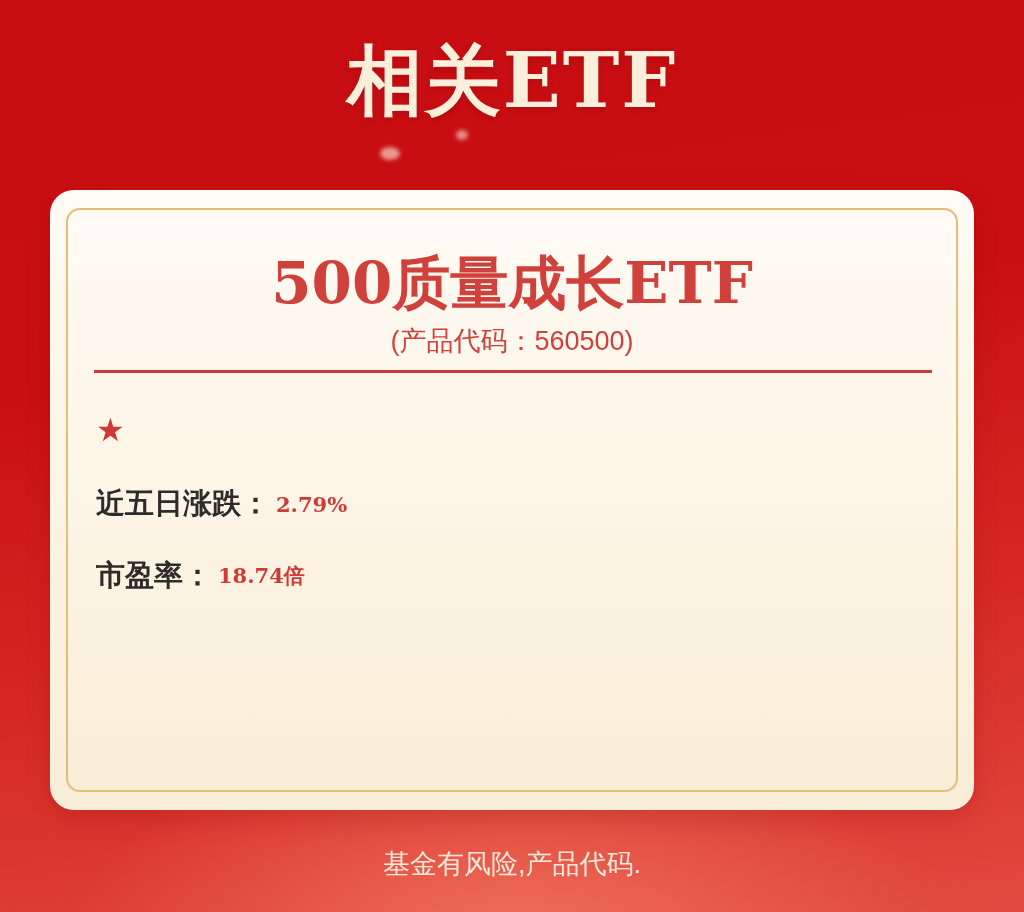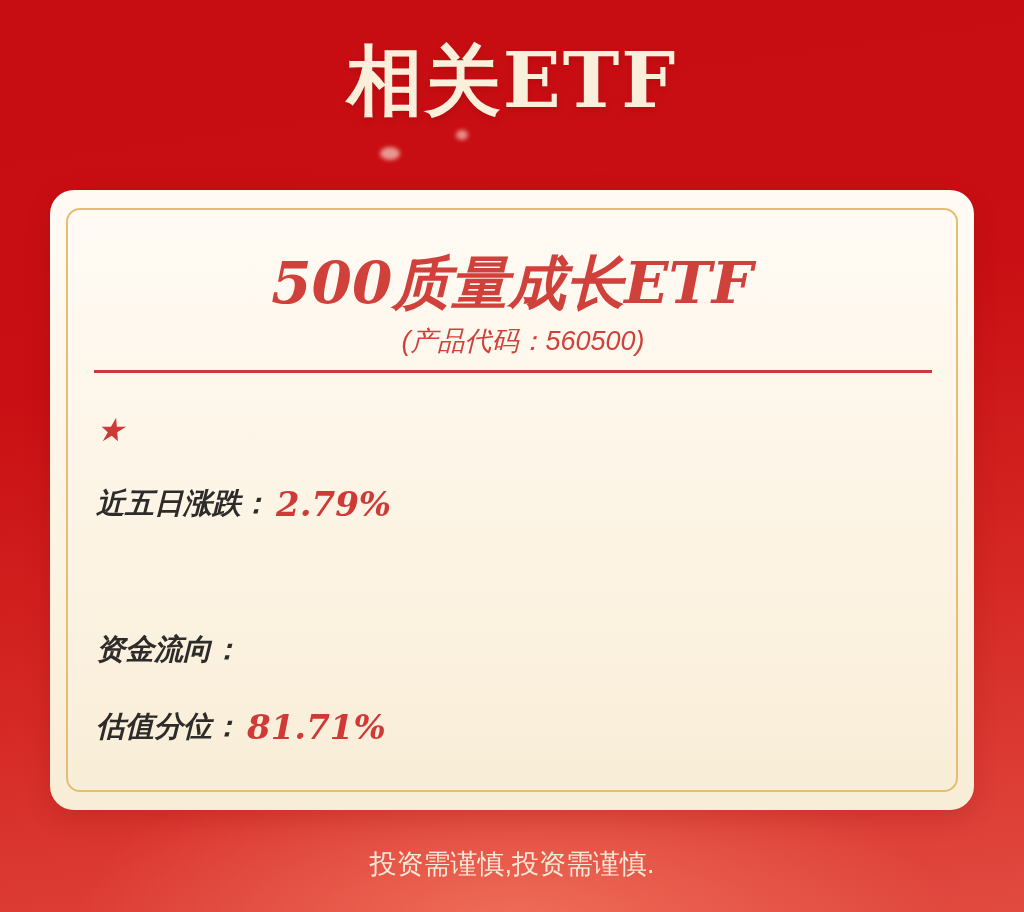--- a/index.html
+++ b/index.html
@@ -38,21 +38,20 @@
   
   .card {
     position: absolute;
     left: 50px;
     top: 190px;
     width: 924px;
     height: 620px;
     border-radius: 24px;
     background: linear-gradient(180deg, #FFFBF5 0%, #FDF5E7 45%, #F8EDD6 100%);
     box-shadow: 0 8px 24px rgba(120, 5, 5, 0.18);
-    font-style: italic;
   }
   .card-inner-border {
     position: absolute;
     left: 16px; right: 16px; top: 18px; bottom: 18px;
     border: 2px solid #E3BE74;
     border-radius: 14px;
     pointer-events: none;
   }
 
   .card-title {
@@ -69,21 +68,20 @@
   }
   .card-subtitle {
     position: absolute;
     top: 134px;
     left: 0;
     width: 100%;
     text-align: center;
     font-size: 27px;
     line-height: 34px;
     color: #D0413C;
-    padding-left: 11px;
   }
   .divider {
     position: absolute;
     top: 180px;
     left: 44px;
     width: 838px;
     height: 3px;
     background: #CD3A38;
   }
 
@@ -117,21 +115,21 @@
   .metric-row.m3 { top: 517px; }
 
   .metric-label {
     font-weight: bold;
     font-size: 29px;
     color: #2E2C2A;
   }
   .metric-value {
     font-family: "DejaVu Serif", "Liberation Serif", serif;
     font-weight: bold;
-    font-size: 34px;
+    font-size: 21px;
     color: #CF3936;
     margin-left: 6px;
   }
 
   
   .page-footer {
     position: absolute;
     top: 846px;
     left: 0;
     width: 100%;
@@ -161,26 +159,25 @@
 
     <div class="tracking-row">
       <span class="star-icon">★</span>
     </div>
 
     <div class="metric-row m0">
       <span class="metric-label">近五日涨跌：</span>
       <span class="metric-value">2.79%</span>
     </div>
 
+    <div class="metric-row m1">
+      <span class="metric-label">市盈率：</span>
+      <span class="metric-value">18.74倍</span>
+    </div>
 
     <div class="metric-row m2">
-      <span class="metric-label">资金流向：</span>
     </div>
 
-    <div class="metric-row m3">
-      <span class="metric-label">估值分位：</span>
-      <span class="metric-value">81.71%</span>
-    </div>
   </div>
 
-  <div class="page-footer">投资需谨慎,投资需谨慎.</div>
+  <div class="page-footer">基金有风险,产品代码.</div>
 
 </div>
 
 </body></html>

